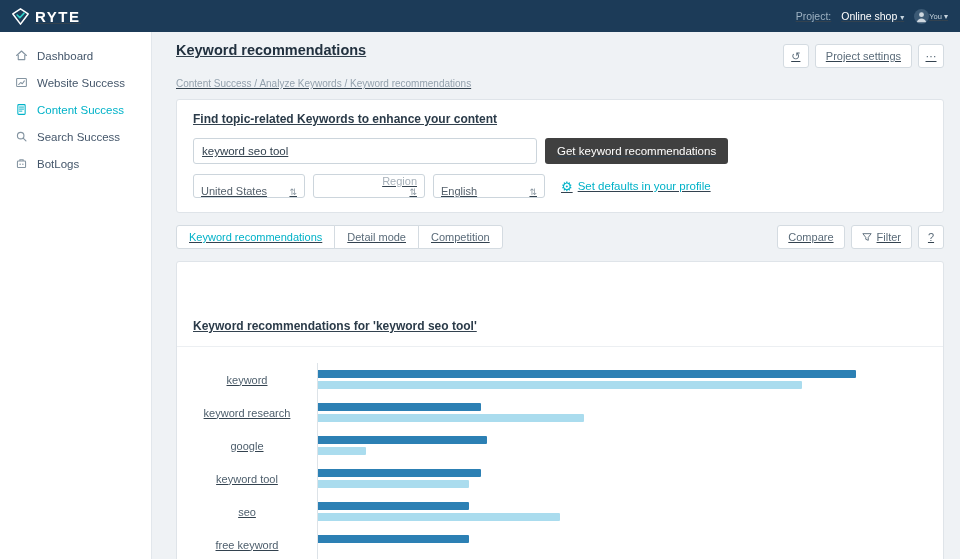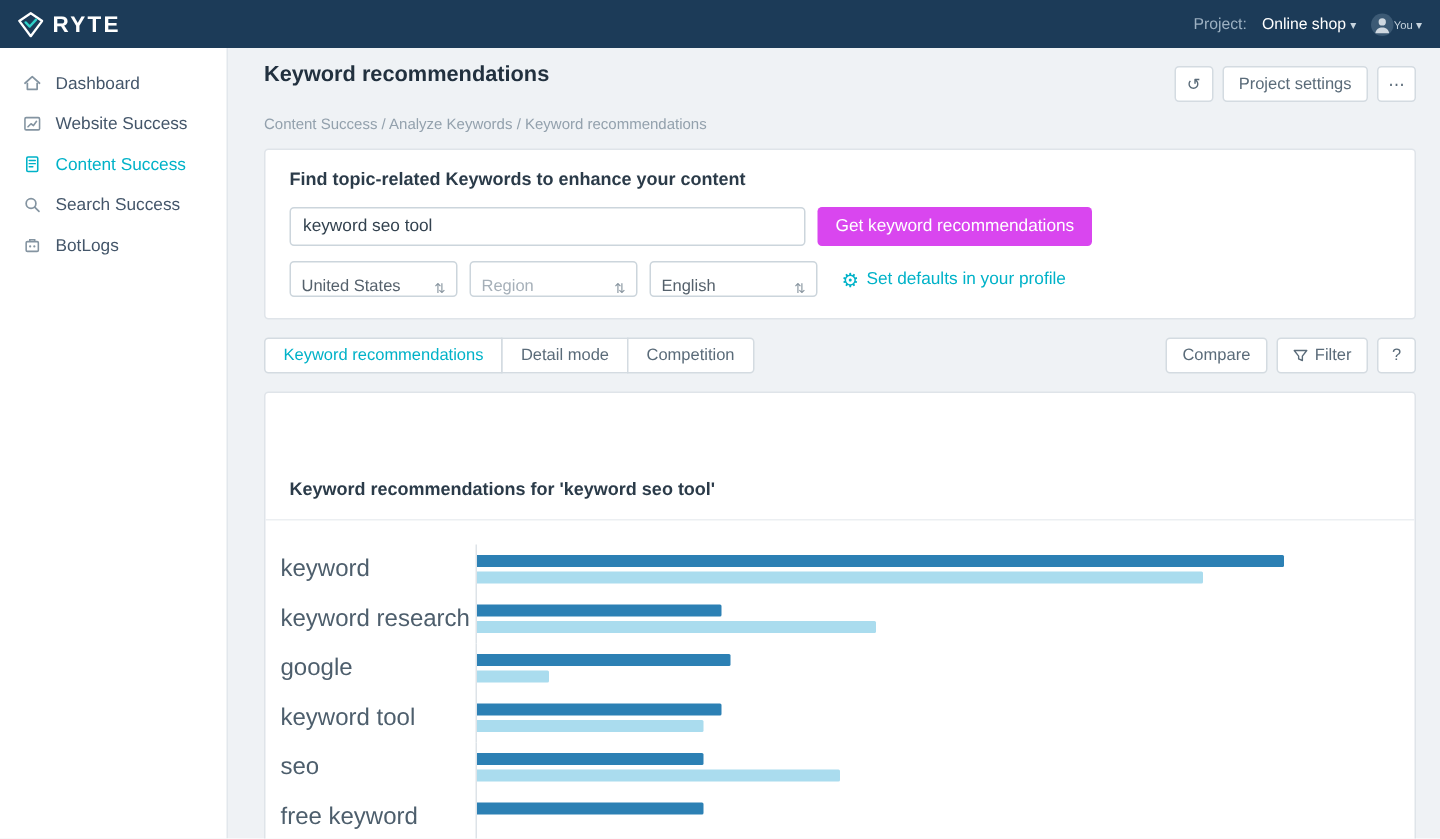--- a/index.html
+++ b/index.html
@@ -3,21 +3,21 @@
 <meta charset="utf-8">
 <style>
   * { margin:0; padding:0; box-sizing:border-box; }
   html,body { width:960px; height:559px; }
   body {
     font-family:"Liberation Sans", sans-serif;
     background:#eff2f5;
     overflow:hidden;
     color:#33424f;
   }
-  .screen { width:960px; height:559px; overflow:hidden; position:relative; }
+  .screen { width:960px; height:559px; overflow:hidden; position:relative;text-decoration:underline; }
 
   
   .topbar {
     height:32px; background:#1c3b58; display:flex; align-items:center;
     padding:0 12px; color:#fff;
   }
   .brand { display:flex; align-items:center; gap:6px; }
   .brand-text { font-weight:bold; font-size:15px; letter-spacing:1.5px; }
   .topbar-right { margin-left:auto; display:flex; align-items:center; gap:10px; }
   .proj-label { font-size:10.5px; color:#9db1c2; }
@@ -57,30 +57,30 @@
   .card { background:#fff; border:1px solid #dfe4e9; border-radius:3px; }
   .search-card { padding:12px 16px 14px; margin-bottom:12px; }
   .card-title { font-size:12px; font-weight:bold; color:#2b3b49; }
   .search-card .card-title { margin-bottom:12px; }
   .input-row { display:flex; gap:8px; margin-bottom:10px; }
   .kw-input {
     width:344px; height:26px; border:1px solid #ccd5dc; border-radius:3px;
     padding:0 8px; font-size:11.5px; color:#33424f; font-family:inherit;
   }
   .btn-primary {
-    background:#d946ef; color:#fff; border:none; border-radius:3px;
+    background:#404040; color:#fff; border:none; border-radius:3px;
     font-size:11.5px; padding:0 12px; height:26px; cursor:pointer; font-family:inherit;
   }
   .select-row { display:flex; gap:8px; align-items:center; }
   .fselect {
     width:112px; height:24px; border:1px solid #ccd5dc; border-radius:3px;
     display:flex; align-items:flex-end; justify-content:space-between;
     padding:0 7px; font-size:11px; color:#55616c; cursor:pointer; background:#fff;
   }
-  .fselect.placeholder { color:#a6b0b9; }
+  .fselect.placeholder { color:#a6b0b9;flex-direction:column; }
   .sort-glyph { font-size:9px; color:#8b98a2; }
   .defaults-link { display:flex; align-items:center; gap:5px; color:#00b2c8; font-size:11.5px; margin-left:8px; cursor:pointer; }
   .gear-glyph { font-size:13px; line-height:1; }
 
   
   .tabs-row { display:flex; align-items:center; margin-bottom:12px; }
   .tabs-group { display:flex; }
   .tab {
     background:#fff; border:1px solid #d4dbe1; height:24px; display:flex; align-items:center;
     padding:0 12px; font-size:11px; color:#5a6b79; cursor:pointer; margin-left:-1px;
@@ -89,21 +89,21 @@
   .tab:last-child { border-radius:0 3px 3px 0; }
   .tab.active { color:#00b2c8; position:relative; z-index:1; }
   .tabs-right { margin-left:auto; display:flex; gap:6px; }
 
   
   .chart-card { padding:0; }
   .chart-head { padding:13px 16px; border-bottom:1px solid #eceff2;margin-top:44px; }
   .chart-body { padding:16px 20px 0 10px; }
   .chart-row { display:flex; align-items:center; height:33px; }
   .chart-label {
-    width:130px; text-align:left; padding-right:10px; font-size:16px; color:#4d5e6c;
+    width:130px; text-align:center; padding-right:10px; font-size:11px; color:#4d5e6c;
     white-space:nowrap; flex:none;
   }
   .chart-bars { flex:1; border-left:1px solid #dde3e8; align-self:stretch;
     display:flex; flex-direction:column; justify-content:center; gap:3px; }
   .bar { height:8px; border-radius:0 1px 1px 0; }
 
   .funnel-icon svg { display:block; }
 </style>
 </head>
 <body>

